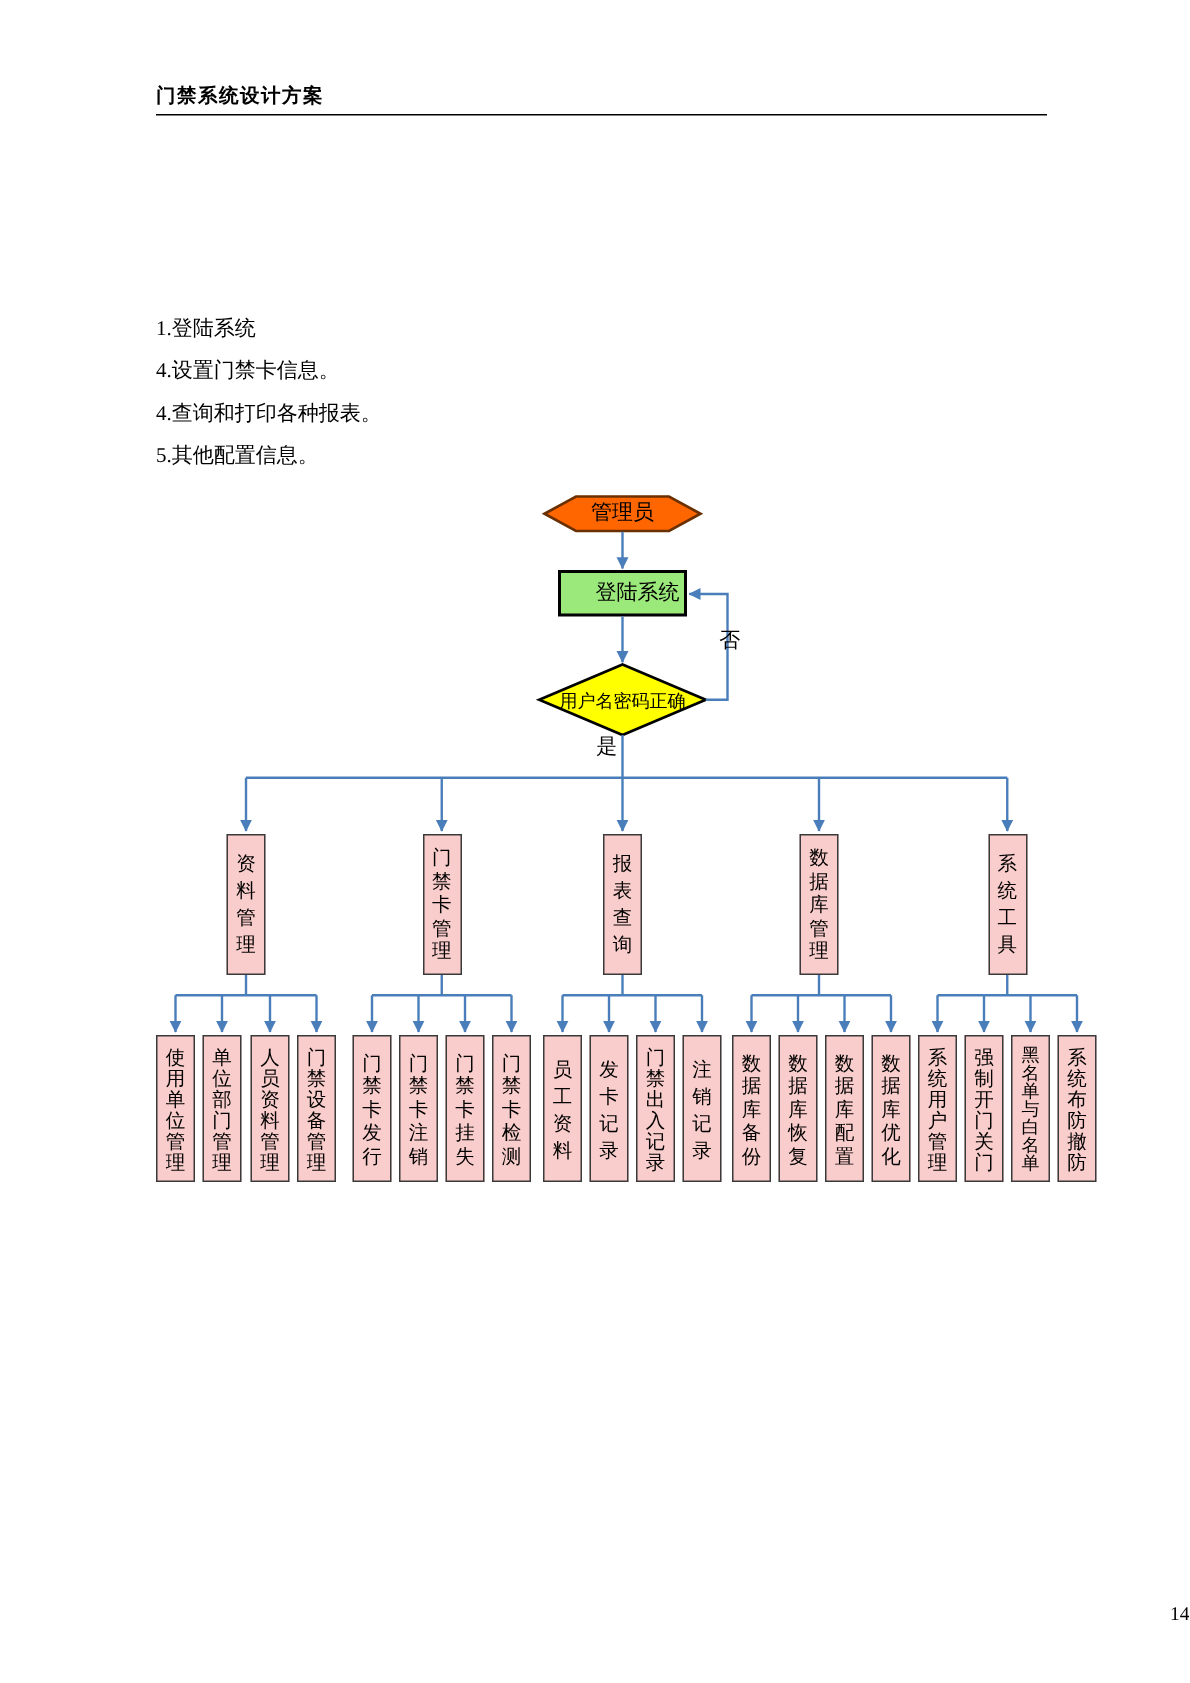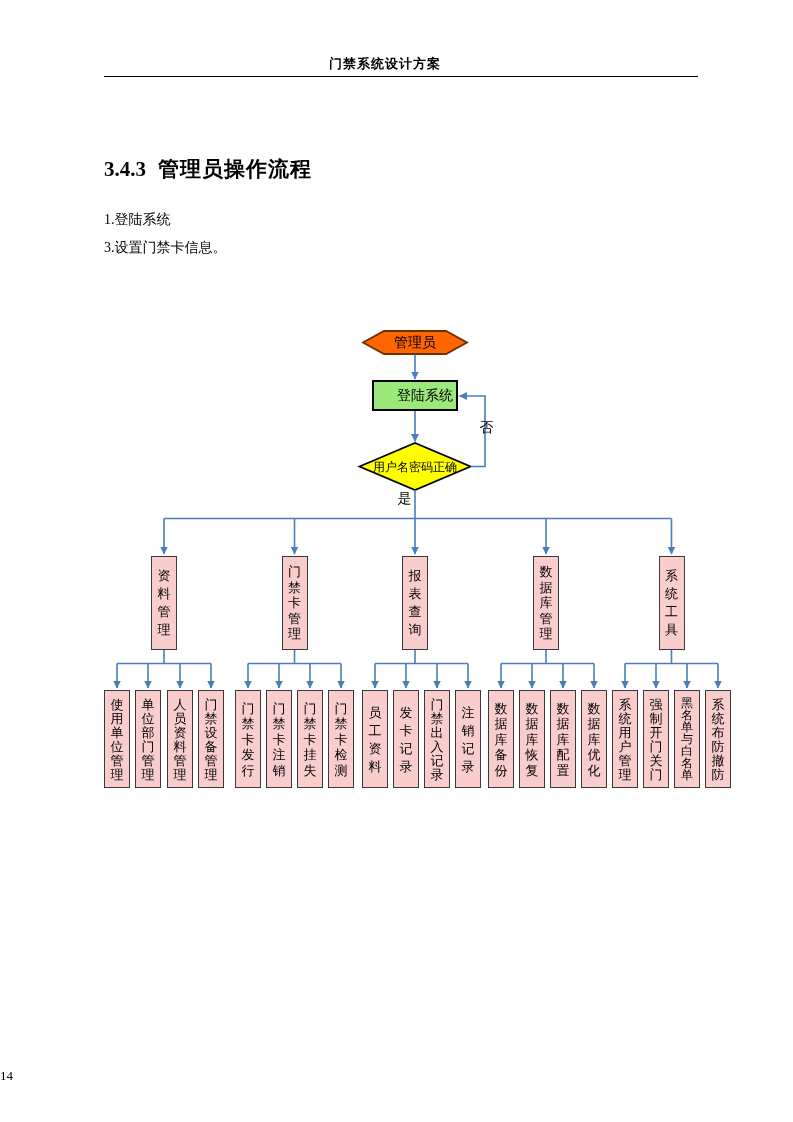--- a/index.html
+++ b/index.html
@@ -3,57 +3,56 @@
 <meta charset="utf-8">
 <style>
   html,body{margin:0;padding:0;background:#ffffff;}
   .page{
     position:relative;width:793px;height:1122px;background:#ffffff;
     font-family:"Liberation Serif","DejaVu Serif",serif;color:#000;overflow:hidden;
   }
   .header{
     position:absolute;left:104px;top:0;width:594px;height:77px;
     border-bottom:1.5px solid #000;box-sizing:border-box;
-    display:flex;align-items:flex-end;justify-content:center;
+    display:flex;align-items:flex-end;justify-content:flex-start;
     padding:0 32px 3px 0;
   }
   .header-text{font-weight:bold;font-size:13px;letter-spacing:1px;}
   .heading{position:absolute;left:104px;top:155px;font-size:21px;font-weight:bold;letter-spacing:1px;}
   .heading .num{margin-right:12px;letter-spacing:0;}
   .steps{position:absolute;left:104px;top:206px;font-size:14px;line-height:28.4px;}
   .flowchart{position:absolute;left:0;top:0;width:793px;height:1122px;}
   .flowchart svg{position:absolute;left:0;top:0;}
   .flow-label{
     position:absolute;display:flex;align-items:center;justify-content:center;
     font-size:14px;line-height:1;white-space:nowrap;
   }
   .vbox{
     position:absolute;border:1.5px solid #3a3a3a;box-sizing:border-box;
     display:flex;flex-direction:column;align-items:center;justify-content:center;
     line-height:1;
   }
   .vbox span{display:block;}
-  .pagenum{position:absolute;left:0;right:0;top:1068px;text-align:left;font-size:13px;}
+  .pagenum{position:absolute;left:0;right:0;top:1068px;text-align:right;font-size:13px;}
 </style>
 </head>
 <body>
 
 <div class="page">
 
   <div class="header">
     <span class="header-text">门禁系统设计方案</span>
   </div>
 
-  <div class="heading">
-    <span class="num">3.4.3</span><span>管理员操作流程</span>
-  </div>
 
   <div class="steps">
     <div>1.登陆系统</div>
-    <div>3.设置门禁卡信息。</div>
+    <div>4.设置门禁卡信息。</div>
+    <div>4.查询和打印各种报表。</div>
+    <div>5.其他配置信息。</div>
   </div>
 
   <div class="flowchart" id="flow">
     <svg id="flow-svg" width="793" height="1122" viewBox="0 0 793 1122">
         <defs>
           <marker id="arr" markerUnits="userSpaceOnUse" markerWidth="9" markerHeight="9" refX="7.5" refY="4" orient="auto">
             <path d="M0,0 L8,4 L0,8 Z" fill="#4A7EBB"></path>
           </marker>
         </defs>
         <polygon points="363,342.5 384,331 446,331 467,342.5 446,354 384,354" fill="#FF6600" stroke="#6B3000" stroke-width="1.8"></polygon>

